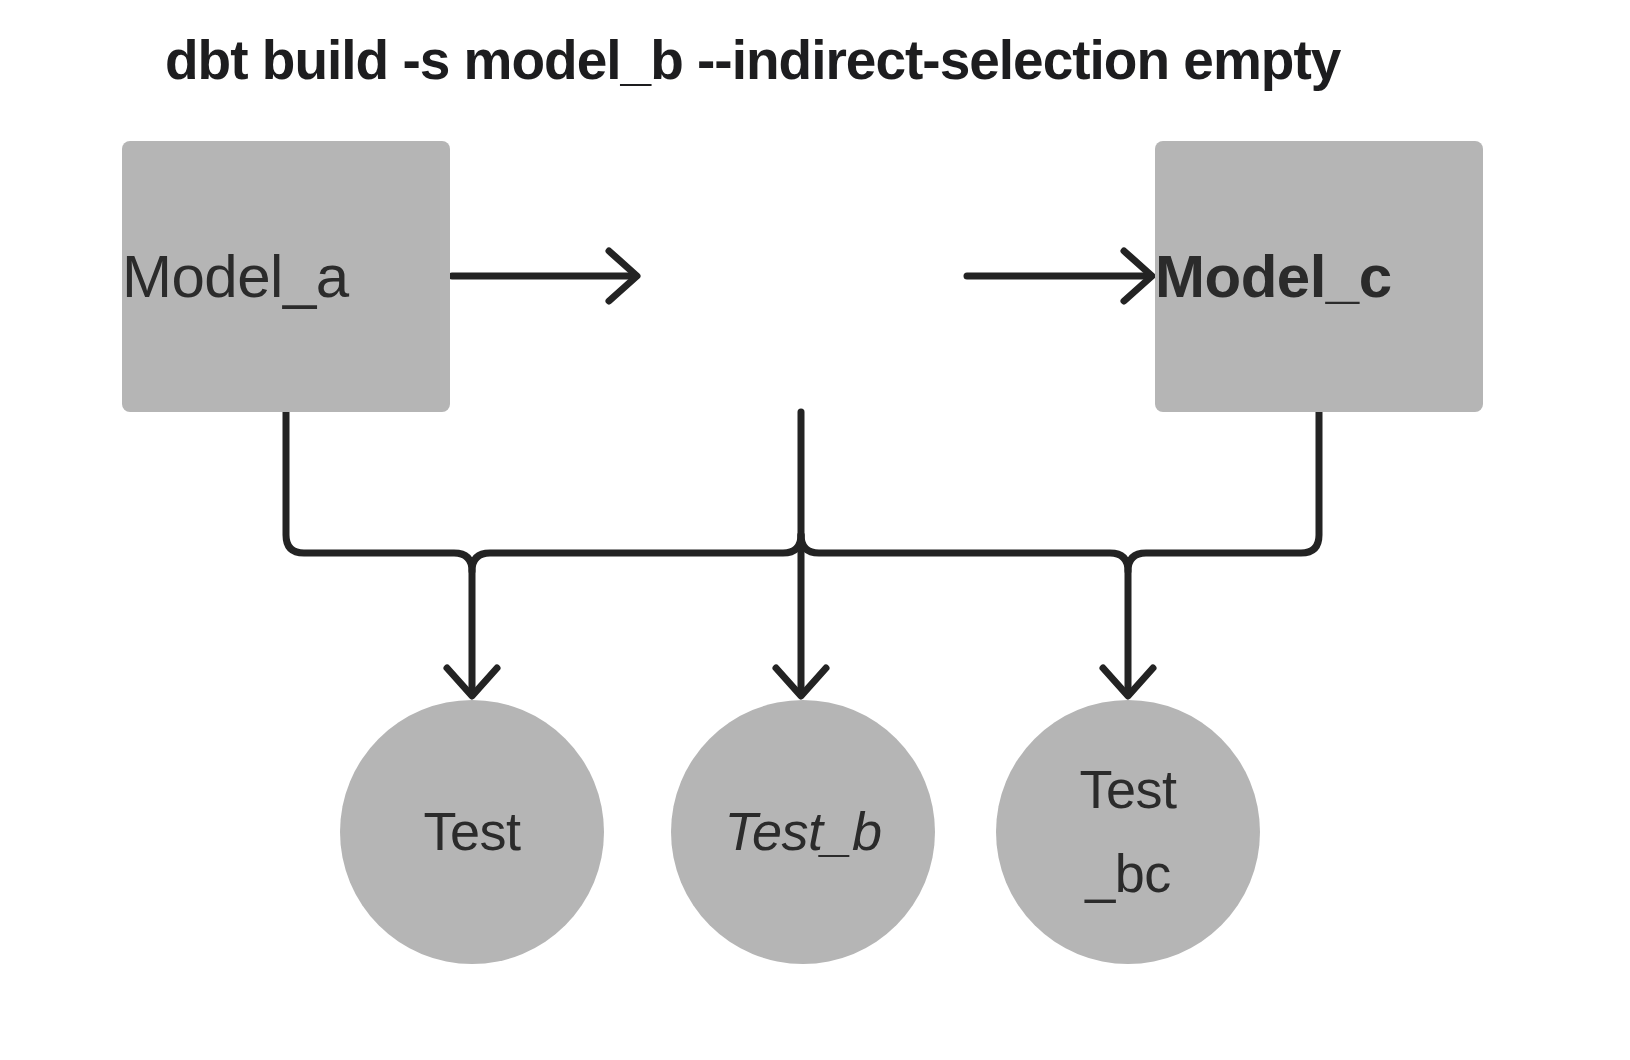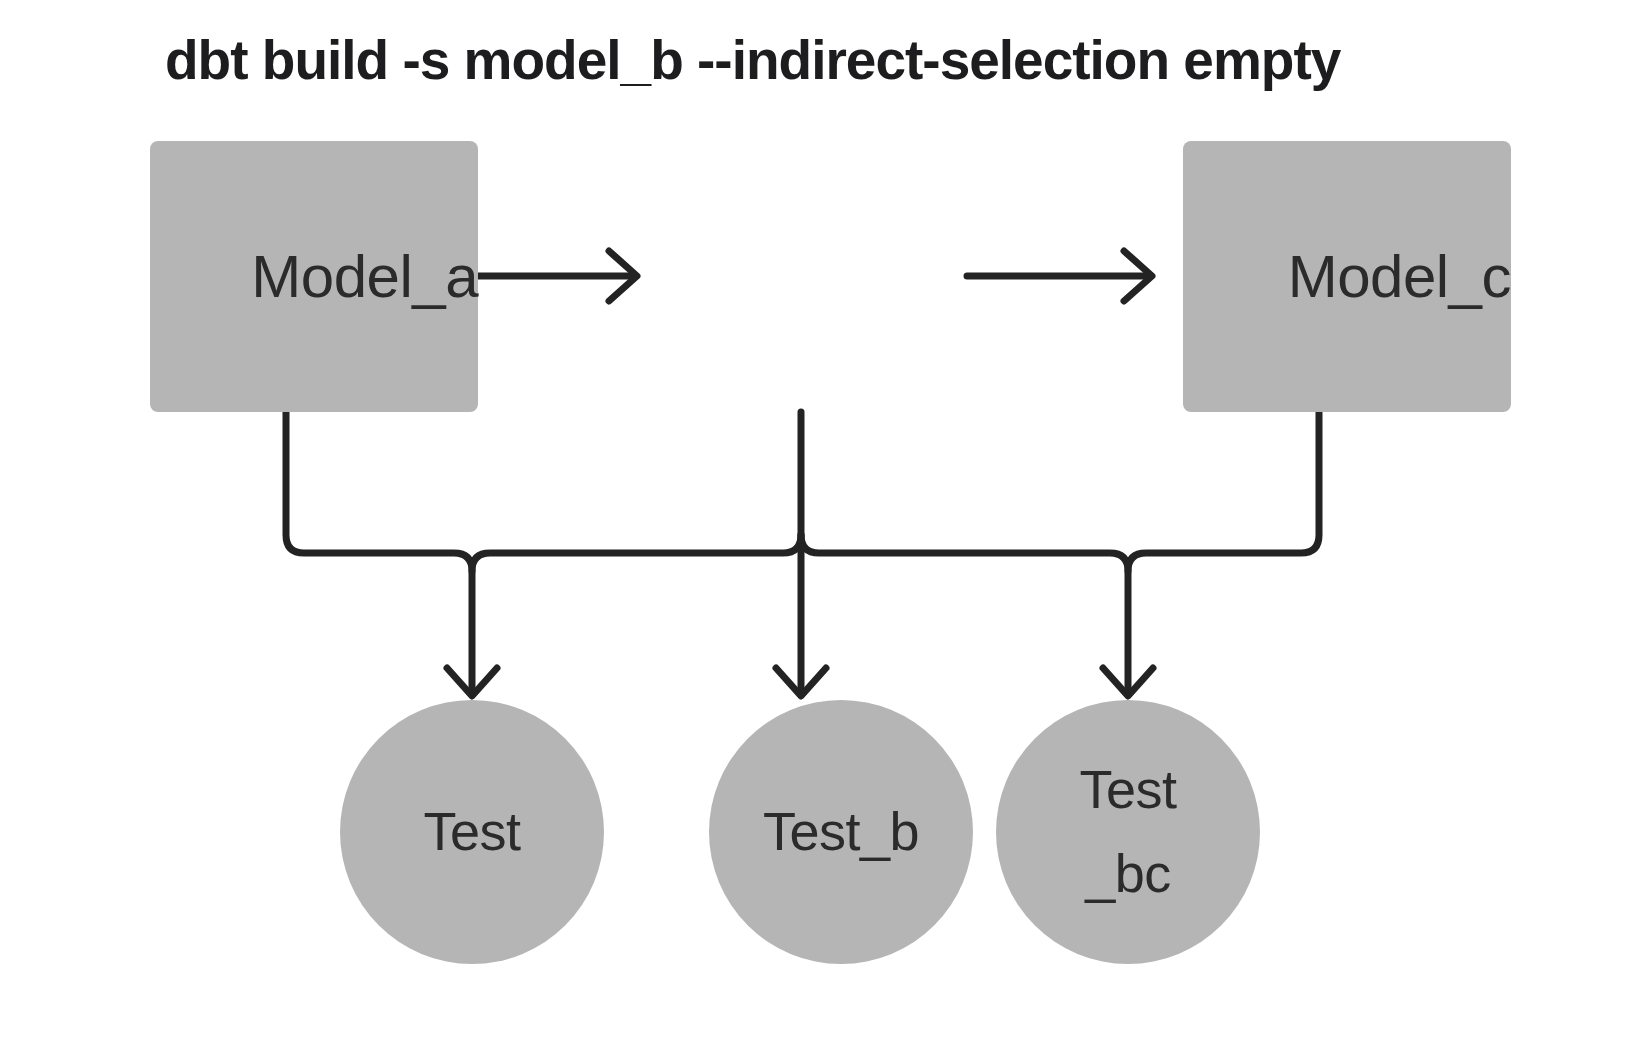--- a/index.html
+++ b/index.html
@@ -46,53 +46,52 @@
     stroke-linejoin:round;
   }
   .model-node{
     position:absolute;
     top:141px;
     width:328px;
     height:271px;
     border-radius:8px;
     display:flex;
     align-items:center;
-    justify-content:flex-end;
+    justify-content:flex-start;
     background:var(--node-gray);
     color:var(--node-text-dark);
     font-size:60px;
     letter-spacing:-0.5px;
-    margin-left:28px;
   }
   .model-node.selected{
     background:var(--node-blue);
     color:var(--node-text-light);
   }
   .model-a{left:122px;}
   .model-b{left:637px;}
-  .model-c{left:1155px;}
+  .model-c{left:1155px;font-weight:bold;}
   .test-node{
     position:absolute;
     top:700px;
     width:264px;
     height:264px;
     border-radius:50%;
     background:var(--node-gray);
     color:var(--node-text-dark);
     display:flex;
     flex-direction:column;
     align-items:center;
     justify-content:center;
     text-align:center;
     font-size:54px;
     line-height:1.55;
     letter-spacing:-0.5px;
   }
   .test-ab{left:340px;}
-  .test-b{left:709px;}
+  .test-b{left:671px;font-style:italic;}
   .test-bc{left:996px;}
 </style>
 </head>
 <body>
 
 <div class="canvas">
 
   <div class="diagram-title">dbt build -s model_b --indirect-selection empty</div>
 
   <svg class="edges-layer" viewBox="0 0 1630 1060" aria-hidden="true">

